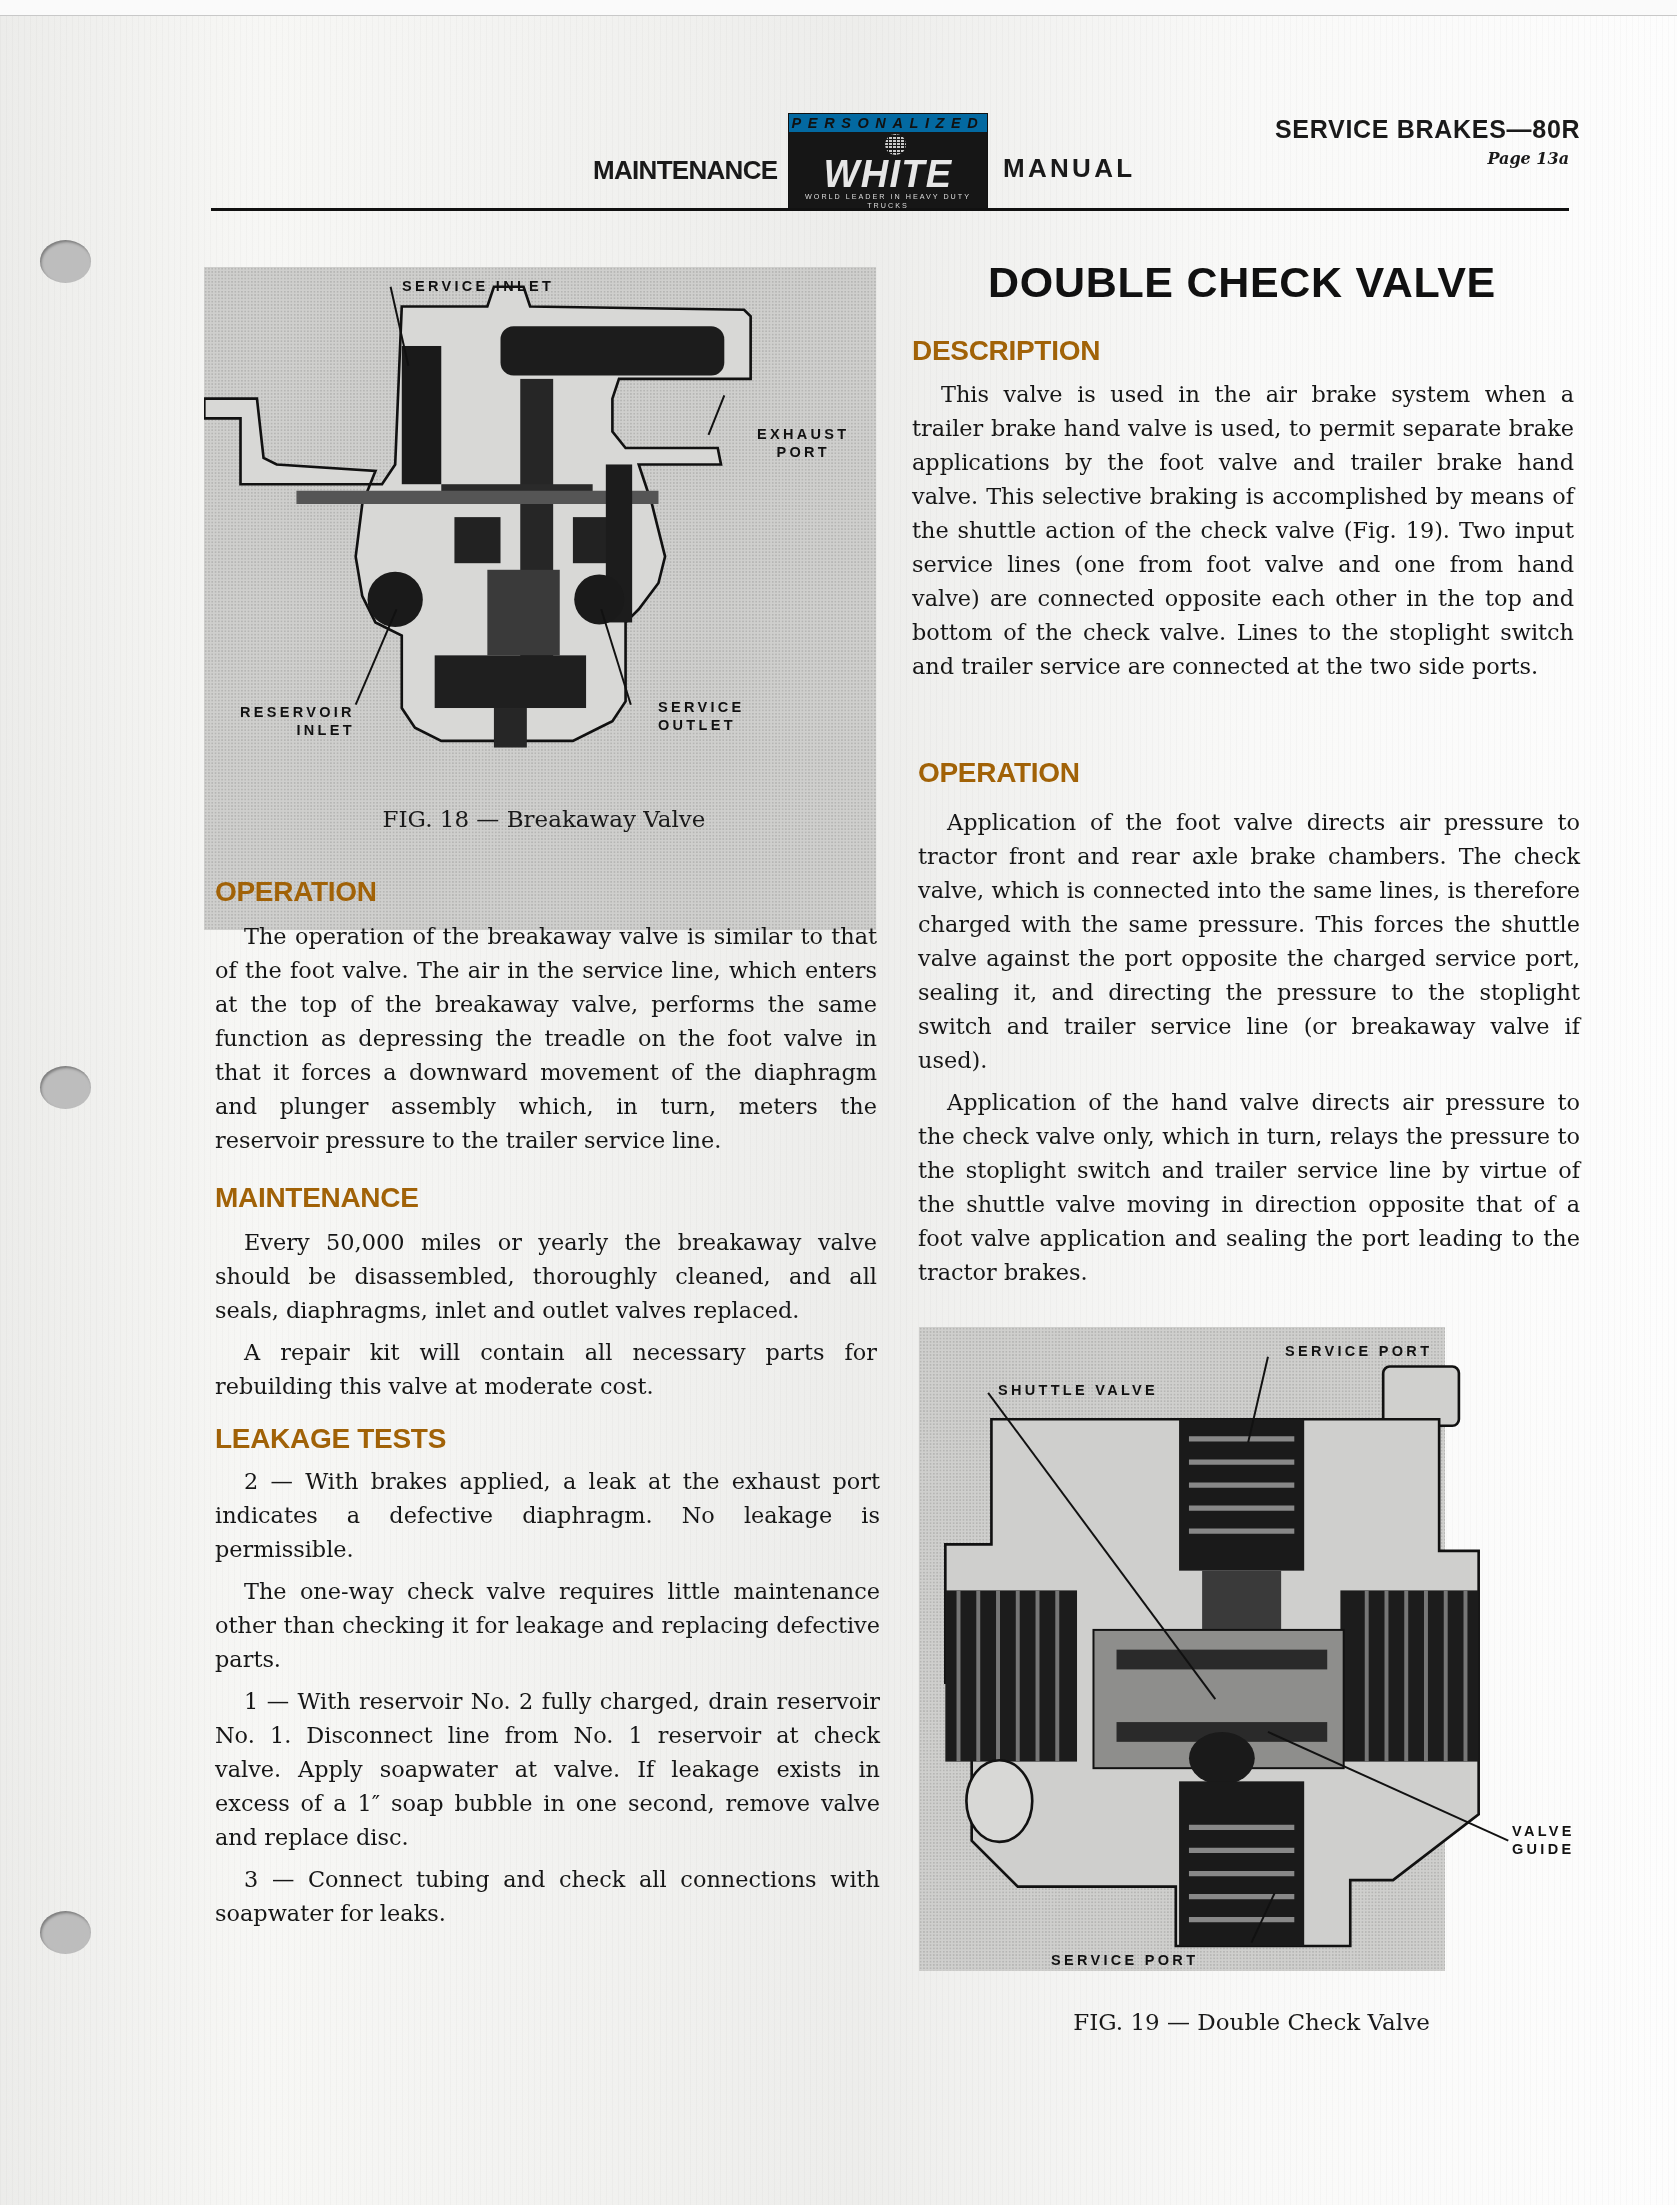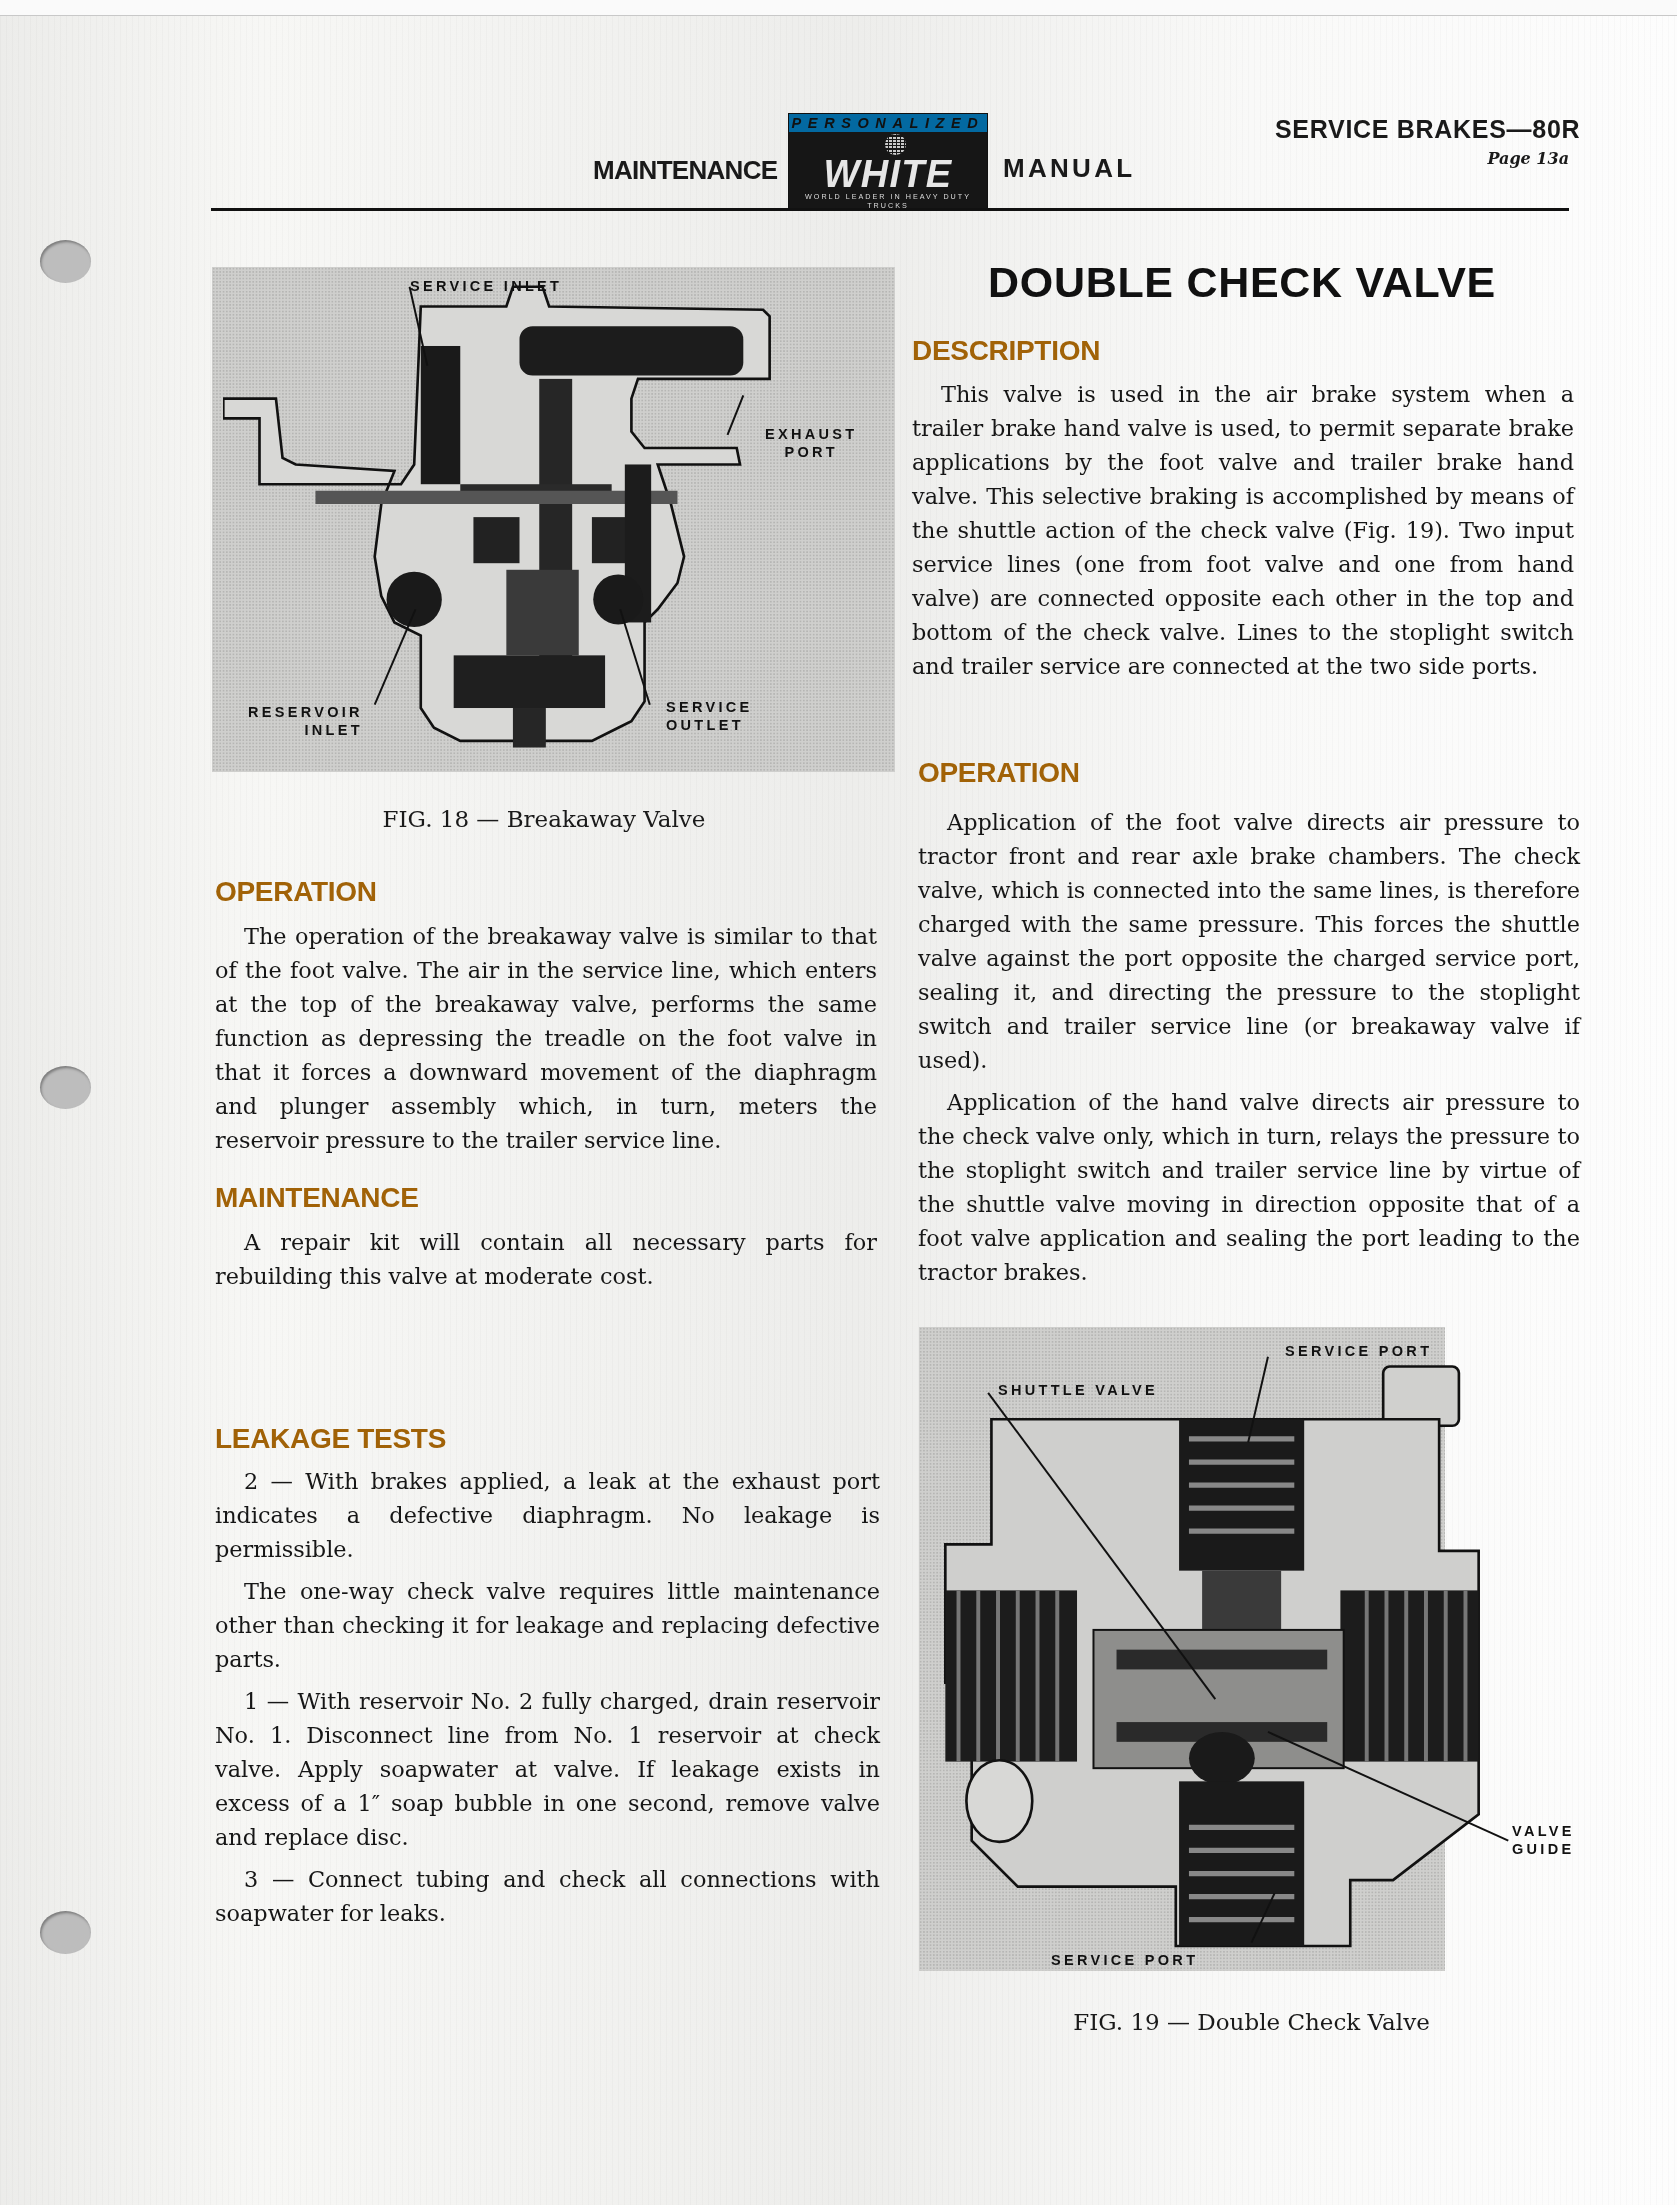--- a/index.html
+++ b/index.html
@@ -77,21 +77,21 @@
   <div class="tag">PERSONALIZED</div>
   <div class="globe"></div>
   <div class="word">WHITE</div>
   <div class="slogan">WORLD LEADER IN HEAVY DUTY TRUCKS</div>
 </div>
 <div class="hdr-right sans-cond">MANUAL</div>
 <div class="section-title sans-cond">SERVICE BRAKES—80R</div>
 <div class="page-no">Page 13a</div>
 <div class="header-rule"></div>
 
-<div class="fig" style="left:212px; top:267px; width:672px; height:505px;padding-left:11px;">
+<div class="fig" style="left:204px; top:267px; width:672px; height:663px;">
   <svg width="672" height="520" viewBox="0 0 1020 790">
 
     <path d="M300 60 L430 60 L440 30 L485 30 L495 60 L820 65 L830 75 L830 170 L630 170 L620 200 L620 250 L640 275 L780 275 L785 300 L660 300 L680 360 L700 440 L690 480 L660 520 L640 540 L640 660 L620 690 L600 700 L560 720 L360 720 L320 700 L300 670 L300 560 L260 540 L240 500 L230 440 L240 360 L260 310 L110 300 L90 290 L80 200 L0 200 L0 230 L55 230 L55 330 L270 330 L290 300 Z" fill="#d8d8d6" stroke="#111" stroke-width="4"></path>
 
     <rect x="300" y="120" width="60" height="210" fill="#1a1a1a"></rect>
     <rect x="450" y="90" width="340" height="75" rx="20" fill="#1c1c1c"></rect>
     <rect x="480" y="170" width="50" height="490" fill="#262626"></rect>
     <rect x="360" y="330" width="230" height="30" fill="#2a2a2a"></rect>
     <path d="M140 340 L690 340 L690 360 L140 360 Z" fill="#555"></path>
     <rect x="380" y="380" width="70" height="70" fill="#222"></rect>
@@ -124,20 +124,21 @@
 </div>
 <div class="caption" style="left:208px; top:806px; width:672px;">FIG. 18 — Breakaway Valve</div>
 
 <div class="h2" style="left:215px; top:876px;">OPERATION</div>
 <div class="para" style="left:215px; top:919px; width:662px;">
   <p>The operation of the breakaway valve is similar to that of the foot valve. The air in the service line, which enters at the top of the breakaway valve, performs the same function as depressing the treadle on the foot valve in that it forces a downward movement of the diaphragm and plunger assembly which, in turn, meters the reservoir pressure to the trailer service line.</p>
 </div>
 
 <div class="h2" style="left:215px; top:1182px;">MAINTENANCE</div>
 <div class="para" style="left:215px; top:1225px; width:662px;">
+  <p>Every 50,000 miles or yearly the breakaway valve should be disassembled, thoroughly cleaned, and all seals, diaphragms, inlet and outlet valves replaced.</p>
   <p>A repair kit will contain all necessary parts for rebuilding this valve at moderate cost.</p>
 </div>
 
 <div class="h2" style="left:215px; top:1423px;">LEAKAGE TESTS</div>
 <div class="para" style="left:215px; top:1464px; width:665px;">
   <p>2 — With brakes applied, a leak at the exhaust port indicates a defective diaphragm. No leakage is permissible.</p>
   <p>The one-way check valve requires little maintenance other than checking it for leakage and replacing defective parts.</p>
   <p>1 — With reservoir No. 2 fully charged, drain reservoir No. 1. Disconnect line from No. 1 reservoir at check valve. Apply soapwater at valve. If leakage exists in excess of a 1″ soap bubble in one second, remove valve and replace disc.</p>
   <p>3 — Connect tubing and check all connections with soapwater for leaks.</p>
 </div>

